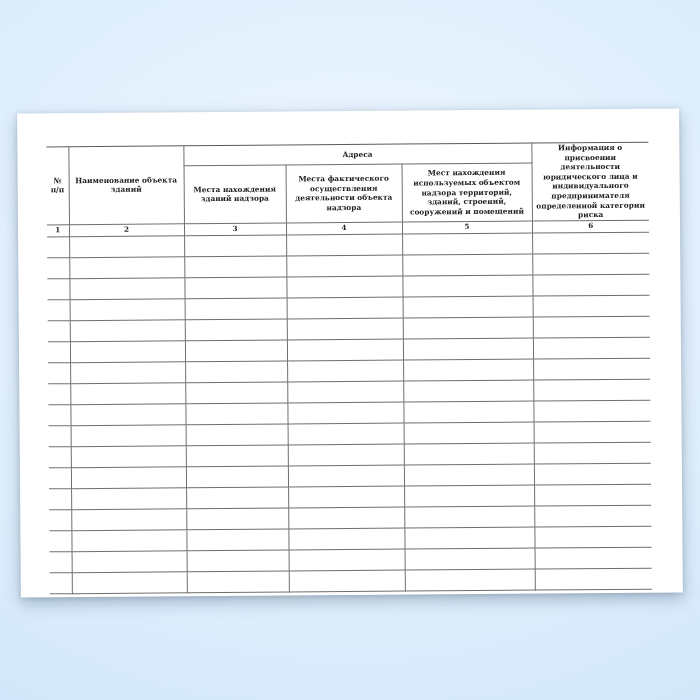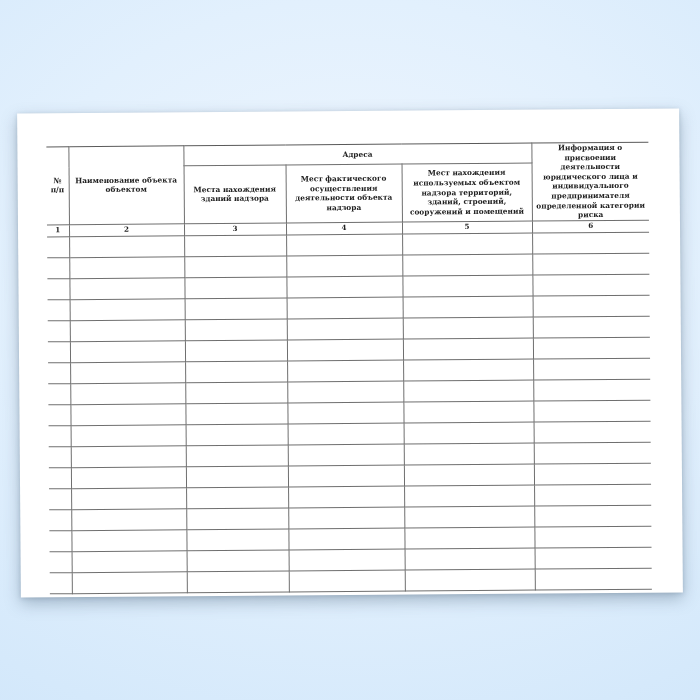--- a/index.html
+++ b/index.html
@@ -68,27 +68,27 @@
         <col style="width:22px">
         <col style="width:115px">
         <col style="width:102px">
         <col style="width:116px">
         <col style="width:130px">
         <col style="width:117px">
       </colgroup>
       <thead>
         <tr class="group-row">
           <th class="top-rule" rowspan="2">№ п/п</th>
-          <th class="top-rule" rowspan="2">Наименование объекта объектом</th>
+          <th class="top-rule" rowspan="2">Наименование объекта зданий</th>
           <th class="top-rule" colspan="3">Адреса</th>
           <th class="top-rule" rowspan="2">Информация о присвоении деятельности юридического лица и индивидуального предпринимателя определенной категории риска</th>
         </tr>
         <tr class="sub-row">
           <th>Места нахождения зданий надзора</th>
-          <th>Мест фактического осуществления деятельности объекта надзора</th>
+          <th>Места фактического осуществления деятельности объекта надзора</th>
           <th>Мест нахождения используемых объектом надзора территорий, зданий, строений, сооружений и помещений</th>
         </tr>
         <tr class="num-row">
           <td>1</td>
           <td>2</td>
           <td>3</td>
           <td>4</td>
           <td>5</td>
           <td>6</td>
         </tr>

